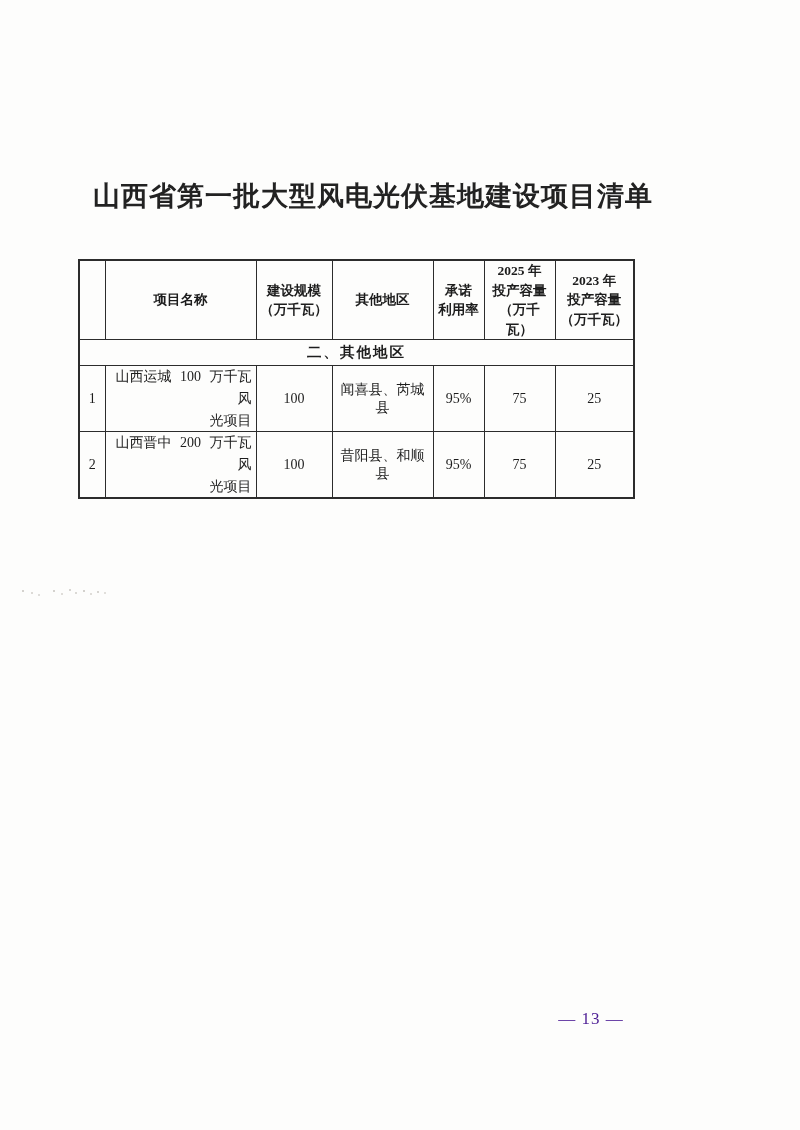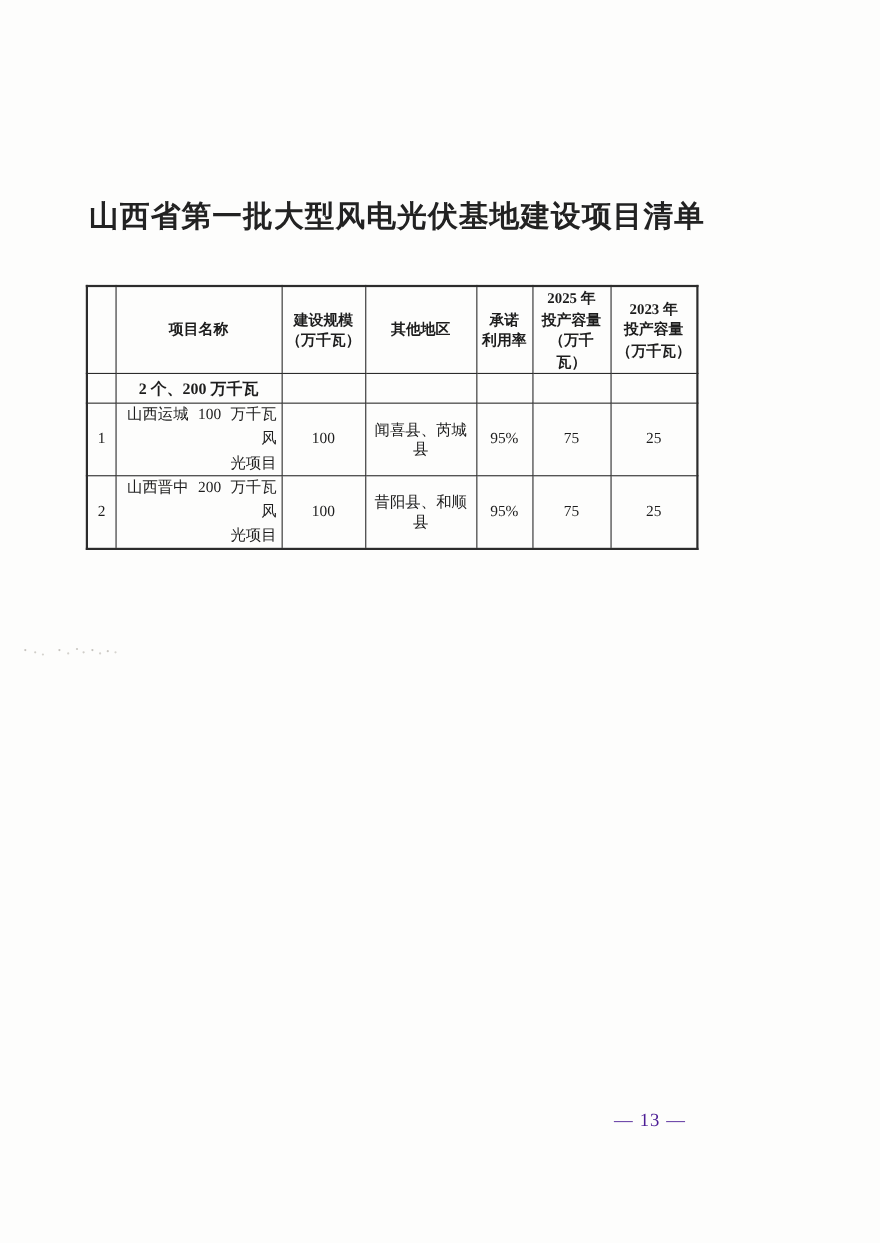--- a/index.html
+++ b/index.html
@@ -11,21 +11,21 @@
     height: 1130px;
     position: relative;
     overflow: hidden;
     background: #fdfdfc;
     color: #1d1d1d;
     font-family: "Liberation Serif", "DejaVu Serif", serif;
   }
   .page-title {
     position: absolute;
     top: 181px;
-    left: 0;
+    left: 12px;
     width: 722px;
     text-align: center;
     font-family: "Liberation Sans", "DejaVu Sans", sans-serif;
     font-weight: bold;
     font-size: 27px;
     line-height: 31px;
     letter-spacing: 1px;
     color: #222;
   }
   table.doc-table {
@@ -128,28 +128,22 @@
       <td class="hd">其他地区</td>
       <td class="hd">承诺
 利用率</td>
       <td class="hd">2025 年
 投产容量
 （万千瓦）</td>
       <td class="hd">2023 年
 投产容量
 （万千瓦）</td>
     </tr>
-    <tr class="r-sub">
-      <td></td>
-      <td class="summary-cell">2 个、200 万千瓦</td>
-      <td></td>
-      <td></td>
-      <td></td>
-      <td></td>
-      <td></td>
+    <tr class="r-section">
+      <td class="section-cell" colspan="7">二、其他地区</td>
     </tr>
     <tr class="r-data">
       <td>1</td>
       <td class="name-cell">山西运城 100 万千瓦风
 光项目</td>
       <td>100</td>
       <td>闻喜县、芮城县</td>
       <td>95%</td>
       <td>75</td>
       <td>25</td>

